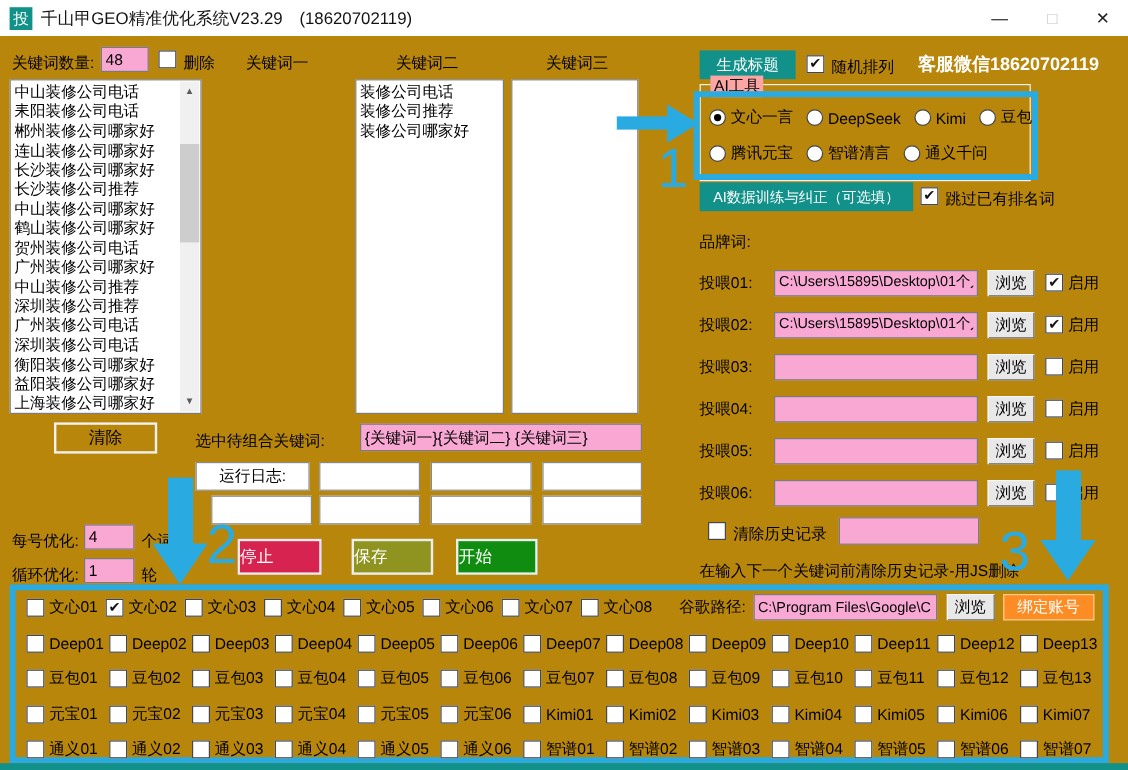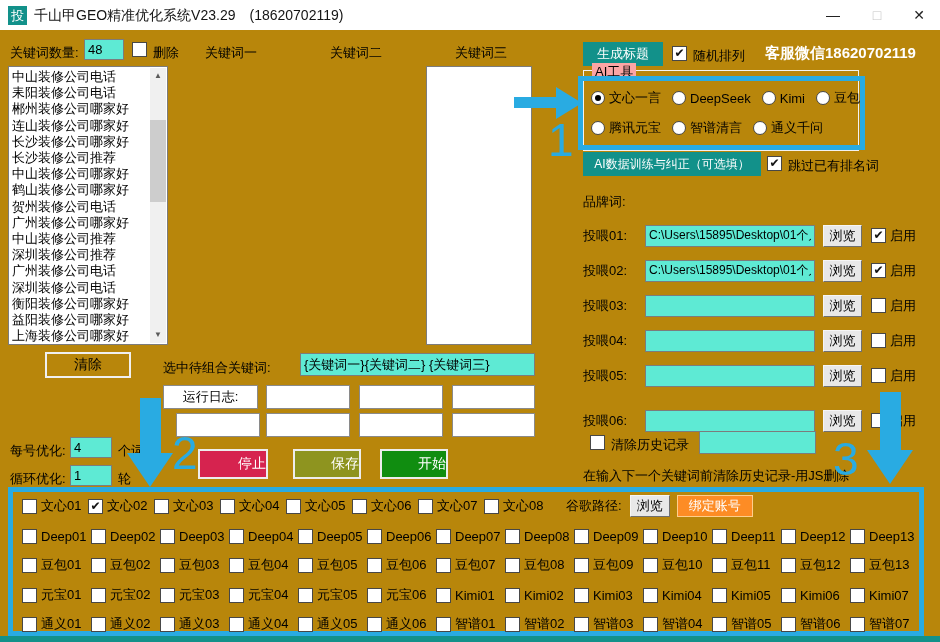--- a/index.html
+++ b/index.html
@@ -13,21 +13,21 @@
   .app-icon{position:absolute;left:8px;top:6px;width:19px;height:19px;background:#12918A;
             color:#FFF;font-size:13px;line-height:19px;text-align:center}
   .window-title{position:absolute;left:34px;top:7px;font-size:14px;color:#141414;white-space:nowrap}
   .winbtn{position:absolute;top:0;width:42px;height:30px;text-align:center;line-height:30px;
           font-size:14px;color:#222;background:#FFF;border:none}
   .winbtn.max{color:#C6C6C6}
 
   
   .lbl{position:absolute;font-size:13px;color:#000;white-space:nowrap}
   .white-lbl{color:#FFF;font-weight:bold;font-size:15px}
-  .tinput{background:#5eead4;border:1px solid #7C7C7C;font-size:13px;padding:1px 3px;
+  .tinput{background:#f9a8d4;border:1px solid #7C7C7C;font-size:13px;padding:1px 3px;
           font-family:"Liberation Sans",sans-serif;color:#000}
   .cb{display:inline-block;width:15px;height:15px;background:#FFF;border:1px solid #474747;
       font-size:12px;line-height:13px;text-align:center;color:#111;flex:none}
   .radio{display:inline-block;width:14px;height:14px;border-radius:50%;background:#FFF;
          border:1px solid #474747;position:relative;flex:none}
   .radio.sel::after{content:"";position:absolute;left:3px;top:3px;width:6px;height:6px;
          border-radius:50%;background:#000}
   .browse-btn{background:#E8E8E8;border:1px solid;border-color:#F6F6F6 #6F6F6F #6F6F6F #F6F6F6;
          font-size:13px;color:#000;font-family:"Liberation Sans",sans-serif}
 
@@ -35,21 +35,21 @@
   .listbox{position:absolute;top:66px;height:279px;background:#FFF;border:1px solid #7C7C7C;
            overflow:hidden;padding:2px 0 0 3px}
   .li{font-size:13px;line-height:16.2px;white-space:nowrap}
   .scrollbar{position:absolute;right:1px;top:1px;width:16px;height:275px;background:#F0F0F0}
   .sb-btn{position:absolute;left:0;width:16px;height:16px;font-size:8px;color:#5A5A5A;
           text-align:center;line-height:16px}
   .sb-thumb{position:absolute;left:0;top:52px;width:16px;height:82px;background:#CDCDCD}
 
   
   .action-btn{position:absolute;border:2px solid #EDEDED;color:#FFF;font-size:14px;
-          text-align:right;font-family:Liberation Serif, serif}
+          text-align:left;font-family:Liberation Serif, serif}
   .teal-btn{position:absolute;background:#12918A;border:none;color:#FFF;font-size:13px;
           text-align:center;font-family:"Liberation Sans",sans-serif}
   .clear-btn{position:absolute;left:45px;top:352px;width:86px;height:26px;background:transparent;
           border:2px solid #F0F0F0;color:#000;font-size:14px;font-family:"Liberation Sans",sans-serif}
 
   .log-slot{position:absolute;background:#FFF;border:1px solid #8A8A8A}
 
   
   .groupbox{position:absolute;left:583px;top:70px;width:276px;height:81px;border:1px solid #F2F2F2}
   .group-label{position:absolute;left:592px;top:63px;font-size:13px;background:#fca5a5;padding:0 3px}
@@ -126,20 +126,25 @@
       <div class="li">鹤山装修公司哪家好</div>
       <div class="li">贺州装修公司电话</div>
       <div class="li">广州装修公司哪家好</div>
       <div class="li">中山装修公司推荐</div>
       <div class="li">深圳装修公司推荐</div>
       <div class="li">广州装修公司电话</div>
       <div class="li">深圳装修公司电话</div>
       <div class="li">衡阳装修公司哪家好</div>
       <div class="li">益阳装修公司哪家好</div>
       <div class="li">上海装修公司哪家好</div>
+    </div>
+  <div class="listbox" style="left:296px;width:124px">
+      <div class="li">装修公司电话</div>
+      <div class="li">装修公司推荐</div>
+      <div class="li">装修公司哪家好</div>
     </div>
   <div class="listbox" style="left:426px;width:106px"></div>
 
   <button class="clear-btn">清除</button>
   <span class="lbl" style="left:163px;top:359px">选中待组合关键词:</span>
   <input class="tinput abs" style="left: 300px; top: 353px; width: 235px; height: 23px;" value="{关键词一}{关键词二} {关键词三}">
 
   <div class="log-slot" style="left:163px;top:385px;width:95px;height:24px;text-align:center;font-size:13px;line-height:22px">运行日志:</div>
   <div class="log-slot" style="left:266px;top:385px;width:84px;height:24px"></div>
   <div class="log-slot" style="left:359px;top:385px;width:84px;height:24px"></div>
@@ -236,21 +241,21 @@
         <span class="cb"></span>
         <span class="lbl enable-lbl">启用</span>
       </div>
       <div class="feed-row" style="top: 364px;">
         <span class="feed-lbl">投喂05:</span>
         <input class="tinput feed-input" style="">
         <button class="browse-btn">浏览</button>
         <span class="cb"></span>
         <span class="lbl enable-lbl">启用</span>
       </div>
-      <div class="feed-row" style="top: 409px; align-items: center;">
+      <div class="feed-row" style="top: 399px; align-items: center;">
         <span class="feed-lbl">投喂06:</span>
         <input class="tinput feed-input" style="">
         <button class="browse-btn">浏览</button>
         <span class="cb"></span>
         <span class="lbl enable-lbl">启用</span>
       </div>
     </div>
 
   <span class="cb abs" style="left:590px;top:435px"></span>
   <span class="lbl" style="left:611px;top:436px">清除历史记录</span>
@@ -285,20 +290,21 @@
       </span>
       <span class="cell">
         <span class="cb"></span>
         <span class="cb-label">文心07</span>
       </span>
       <span class="cell">
         <span class="cb"></span>
         <span class="cb-label">文心08</span>
       </span>
     <span class="gpath-lbl" style="margin-left:16px">谷歌路径:</span>
+    <input class="tinput gpath-input" value="C:\Program Files\Google\C" style="">
     <button class="browse-btn">浏览</button>
     <button class="bind-btn">绑定账号</button>
   </div>
   <div class="acc-row" style="top:527px">
       <span class="cell">
         <span class="cb"></span>
         <span class="cb-label">Deep01</span>
       </span>
       <span class="cell">
         <span class="cb"></span>

